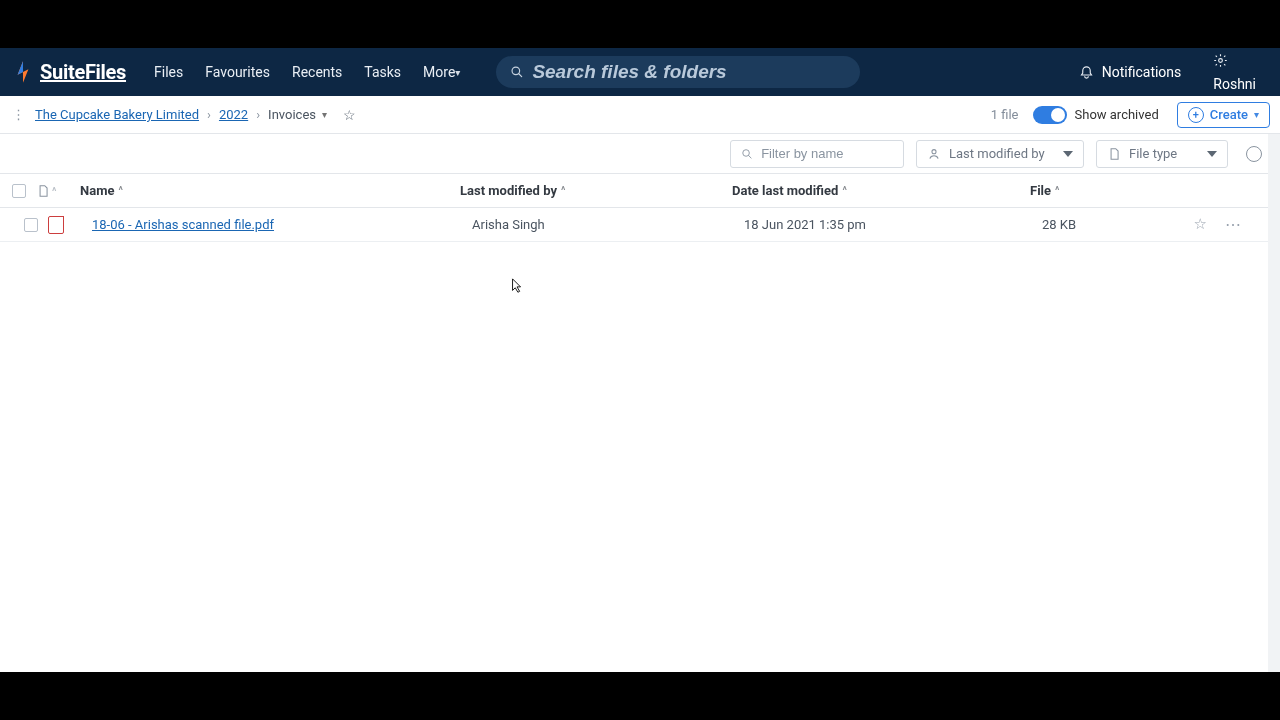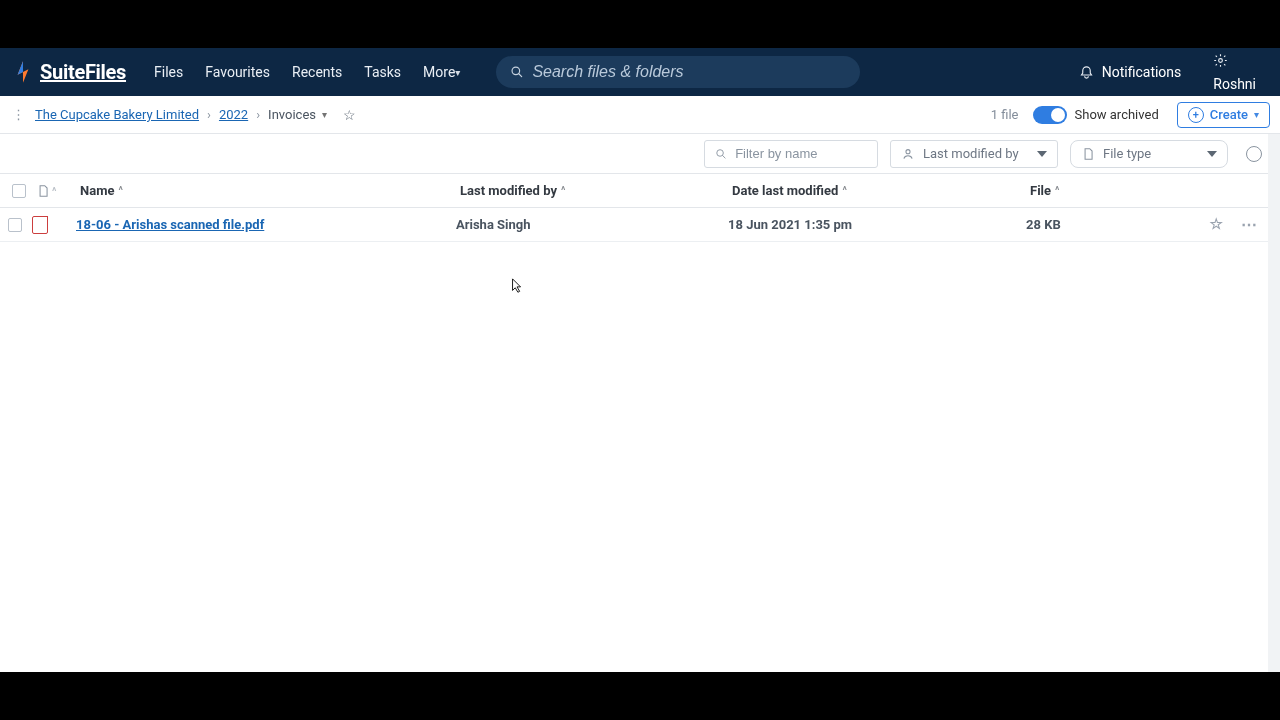--- a/index.html
+++ b/index.html
@@ -53,22 +53,23 @@
   align-items: center;
   padding: 0 14px;
   gap: 8px;
 }
 .search-pill input {
   flex: 1;
   background: transparent;
   border: none;
   outline: none;
   color: #eab308;
-  font-size: 16px;
+  font-size: 19px;
   font-style: italic;
+  font-weight: bold;
 }
 .search-pill input::placeholder { color: #b9c9da; }
 .top-spacer { flex: 1; }
 .notif { display:flex; align-items:flex-end; gap:8px; cursor:pointer; padding:6px 10px; font-size:14px; }
 .user-block { display:flex; align-items:flex-start; gap:8px; cursor:pointer; padding:6px 10px; font-size:14px; margin-left: 4px; flex-direction: column; }
 .crumb-bar {
   height: 38px;
   border-bottom: 1px solid #e3e6ea;
   display: flex;
   align-items: center;
@@ -114,21 +115,21 @@
   display:flex; align-items:center; gap:8px; padding:0 10px;
 }
 .f-input input { border:none; outline:none; width:100%; font-size:13px; color:#4a5460; }
 .f-input input::placeholder { color:#8a94a0; }
 .f-select {
   height:28px; border:1px solid #d6dbe1; border-radius:3px;
   display:flex; align-items:center; gap:8px; padding:0 10px; cursor:pointer;
   color:#6e7784; font-size:13px;
 }
 .f-sel-user { width: 168px; }
-.f-sel-type { width: 158px; border-radius: 8px; }
+.f-sel-type { width: 132px; }
 .caret {
   width:0;height:0;border-left:5px solid transparent;border-right:5px solid transparent;
   border-top:6px solid #5c6773; margin-left:auto;
 }
 .info-circle { width:16px;height:16px;border:1.5px solid #8a94a0;border-radius:50%; margin-left:6px; cursor:pointer; }
 .table-head {
   height: 34px; display:flex; align-items:center;
   border-bottom:1px solid #e3e6ea;
   padding: 0 12px;
   font-size:13px; font-weight:700; color:#343a42;
@@ -140,22 +141,22 @@
 .col-sort { width:18px; color:#8a94a0; }
 .col-name { flex: 0 0 390px; padding-left: 10px; }
 .col-mod { flex: 0 0 272px; }
 .col-date { flex: 0 0 298px; }
 .col-size { flex: 0 0 110px; }
 .col-actions { flex: 1; display:flex; justify-content:flex-end; gap:18px; padding-right: 14px; }
 .checkbox { width:14px;height:14px;border:1.5px solid #b9c1cb;border-radius:2px; cursor:pointer; }
 .file-row {
   height: 34px; display:flex; align-items:center;
   border-bottom:1px solid #eceff2;
-  padding: 0 8px;
-  font-size:13px; color:#4a5460;font-weight:bold;
+  padding: 0 24px;
+  font-size:13px; color:#4a5460;
 }
 .pdf-icon {
   width:16px;height:18px;border:1.5px solid #cc3e3e;border-radius:2px;position:relative;
 }
 .pdf-icon::after {
   content:""; position:absolute; width:5px;height:5px;border-top:1.5px solid #cc3e3e;border-right:1.5px solid #cc3e3e;
   top:-1px;right:-1px; background:#fff;
 }
 .file-link { color:#1a66b3; text-decoration: underline; cursor:pointer; }
 .row-star { color:#9aa3af; cursor:pointer; font-size:15px; }

